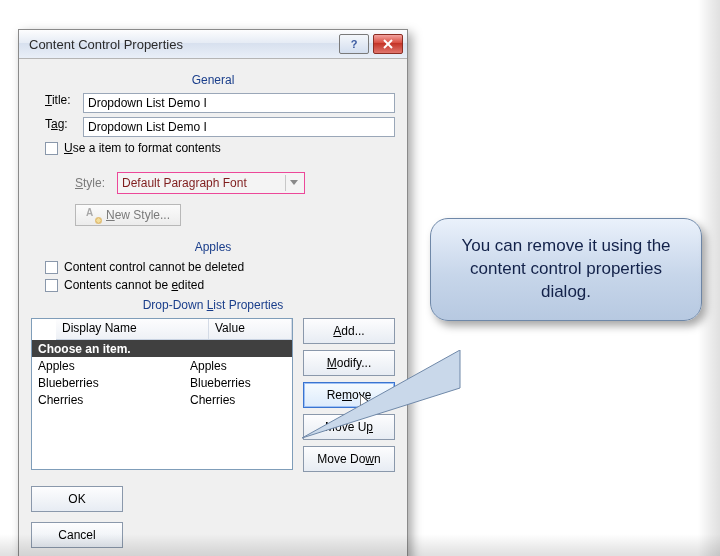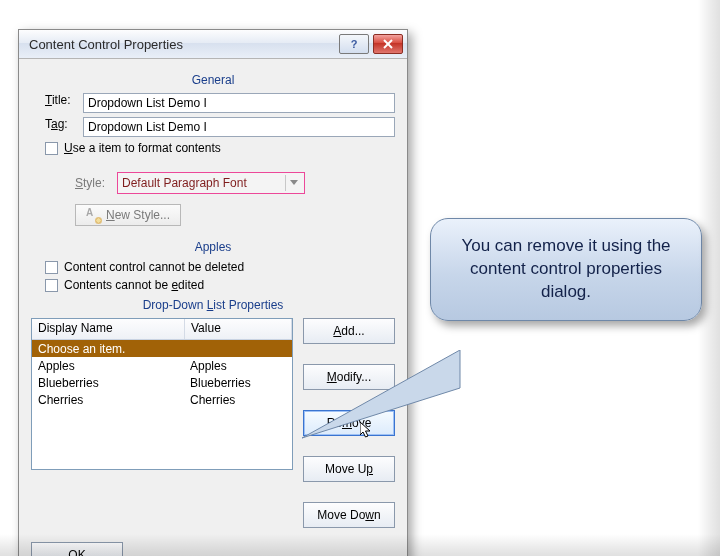--- a/index.html
+++ b/index.html
@@ -161,49 +161,51 @@
     height: 150px;
     position:relative;
     overflow:hidden;
   }
   .list-header {
     display:flex;
     background: linear-gradient(#fdfdfe,#eef1f6);
     border-bottom:1px solid #c9d3e2;
     height:20px;
     font-size:12px;
+    margin-left:24px;
   }
   .list-header .col {
     padding: 2px 6px;
     border-right:1px solid #d4dbe6;
   }
   .col-dn { width: 140px; }
   .col-val { flex:1; }
   .list-rows .lrow {
     display:flex;
     height:17px;
     align-items:center;
     font-size:12px;
   }
   .list-rows .lrow .cell {
     padding: 0 6px;
     white-space:nowrap;
   }
   .list-rows .lrow .cell.col-dn { width:140px; }
   .list-rows .lrow .cell.col-val { flex:1; }
   .list-rows .lrow.selected {
-    background:#a16207;
+    background:#404040;
     color:#fff;
+    font-weight:bold;
   }
 
   .side-btns {
     width:92px;
     display:flex;
     flex-direction:column;
-    gap:20px;
+    gap:6px;
   }
   .btn {
     height:24px;
     border:1px solid #8a98ab;
     background: linear-gradient(#fdfdfe,#e7ecf3);
     display:flex; align-items:center; justify-content:center;
     font-size:12px;
     padding: 0 4px;
     position:relative;
   }

